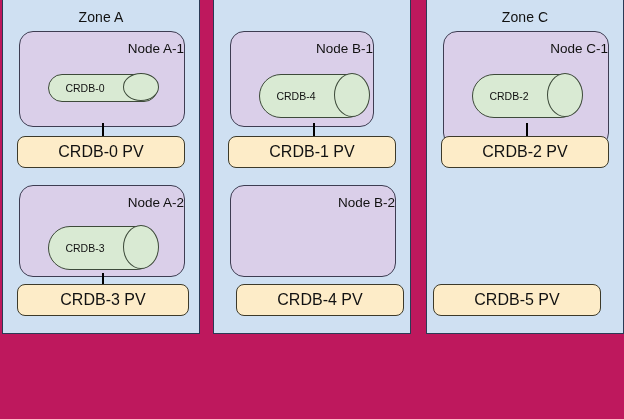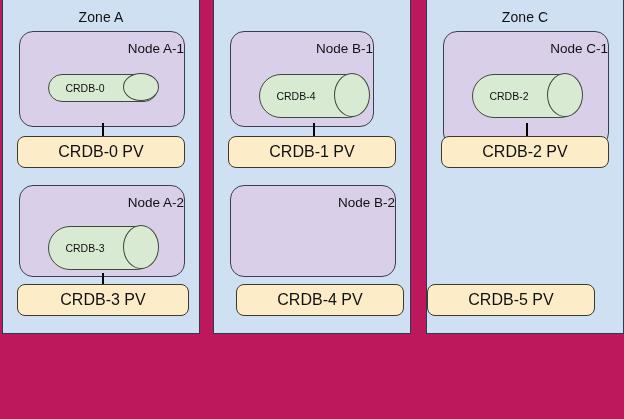--- a/index.html
+++ b/index.html
@@ -185,18 +185,18 @@
         <div class="cyl-body"></div>
         <div class="cyl-cap"></div>
         <div class="cyl-label">CRDB-2</div>
       </div>
     </div>
     <div class="connector" style="left:99px; top:124px; height:14px;"></div>
     <div class="pv" style="left:14px; top:137px; width:168px; height:32px;">
       <div class="pv-label">CRDB-2 PV</div>
     </div>
 
-    <div class="pv" style="left:0; top:285px; width:168px; height:32px;padding-left:22px;">
+    <div class="pv" style="left:6px; top:285px; width:168px; height:32px;padding-left:22px;">
       <div class="pv-label">CRDB-5 PV</div>
     </div>
   </div>
 
 </div>
 
 </body></html>

